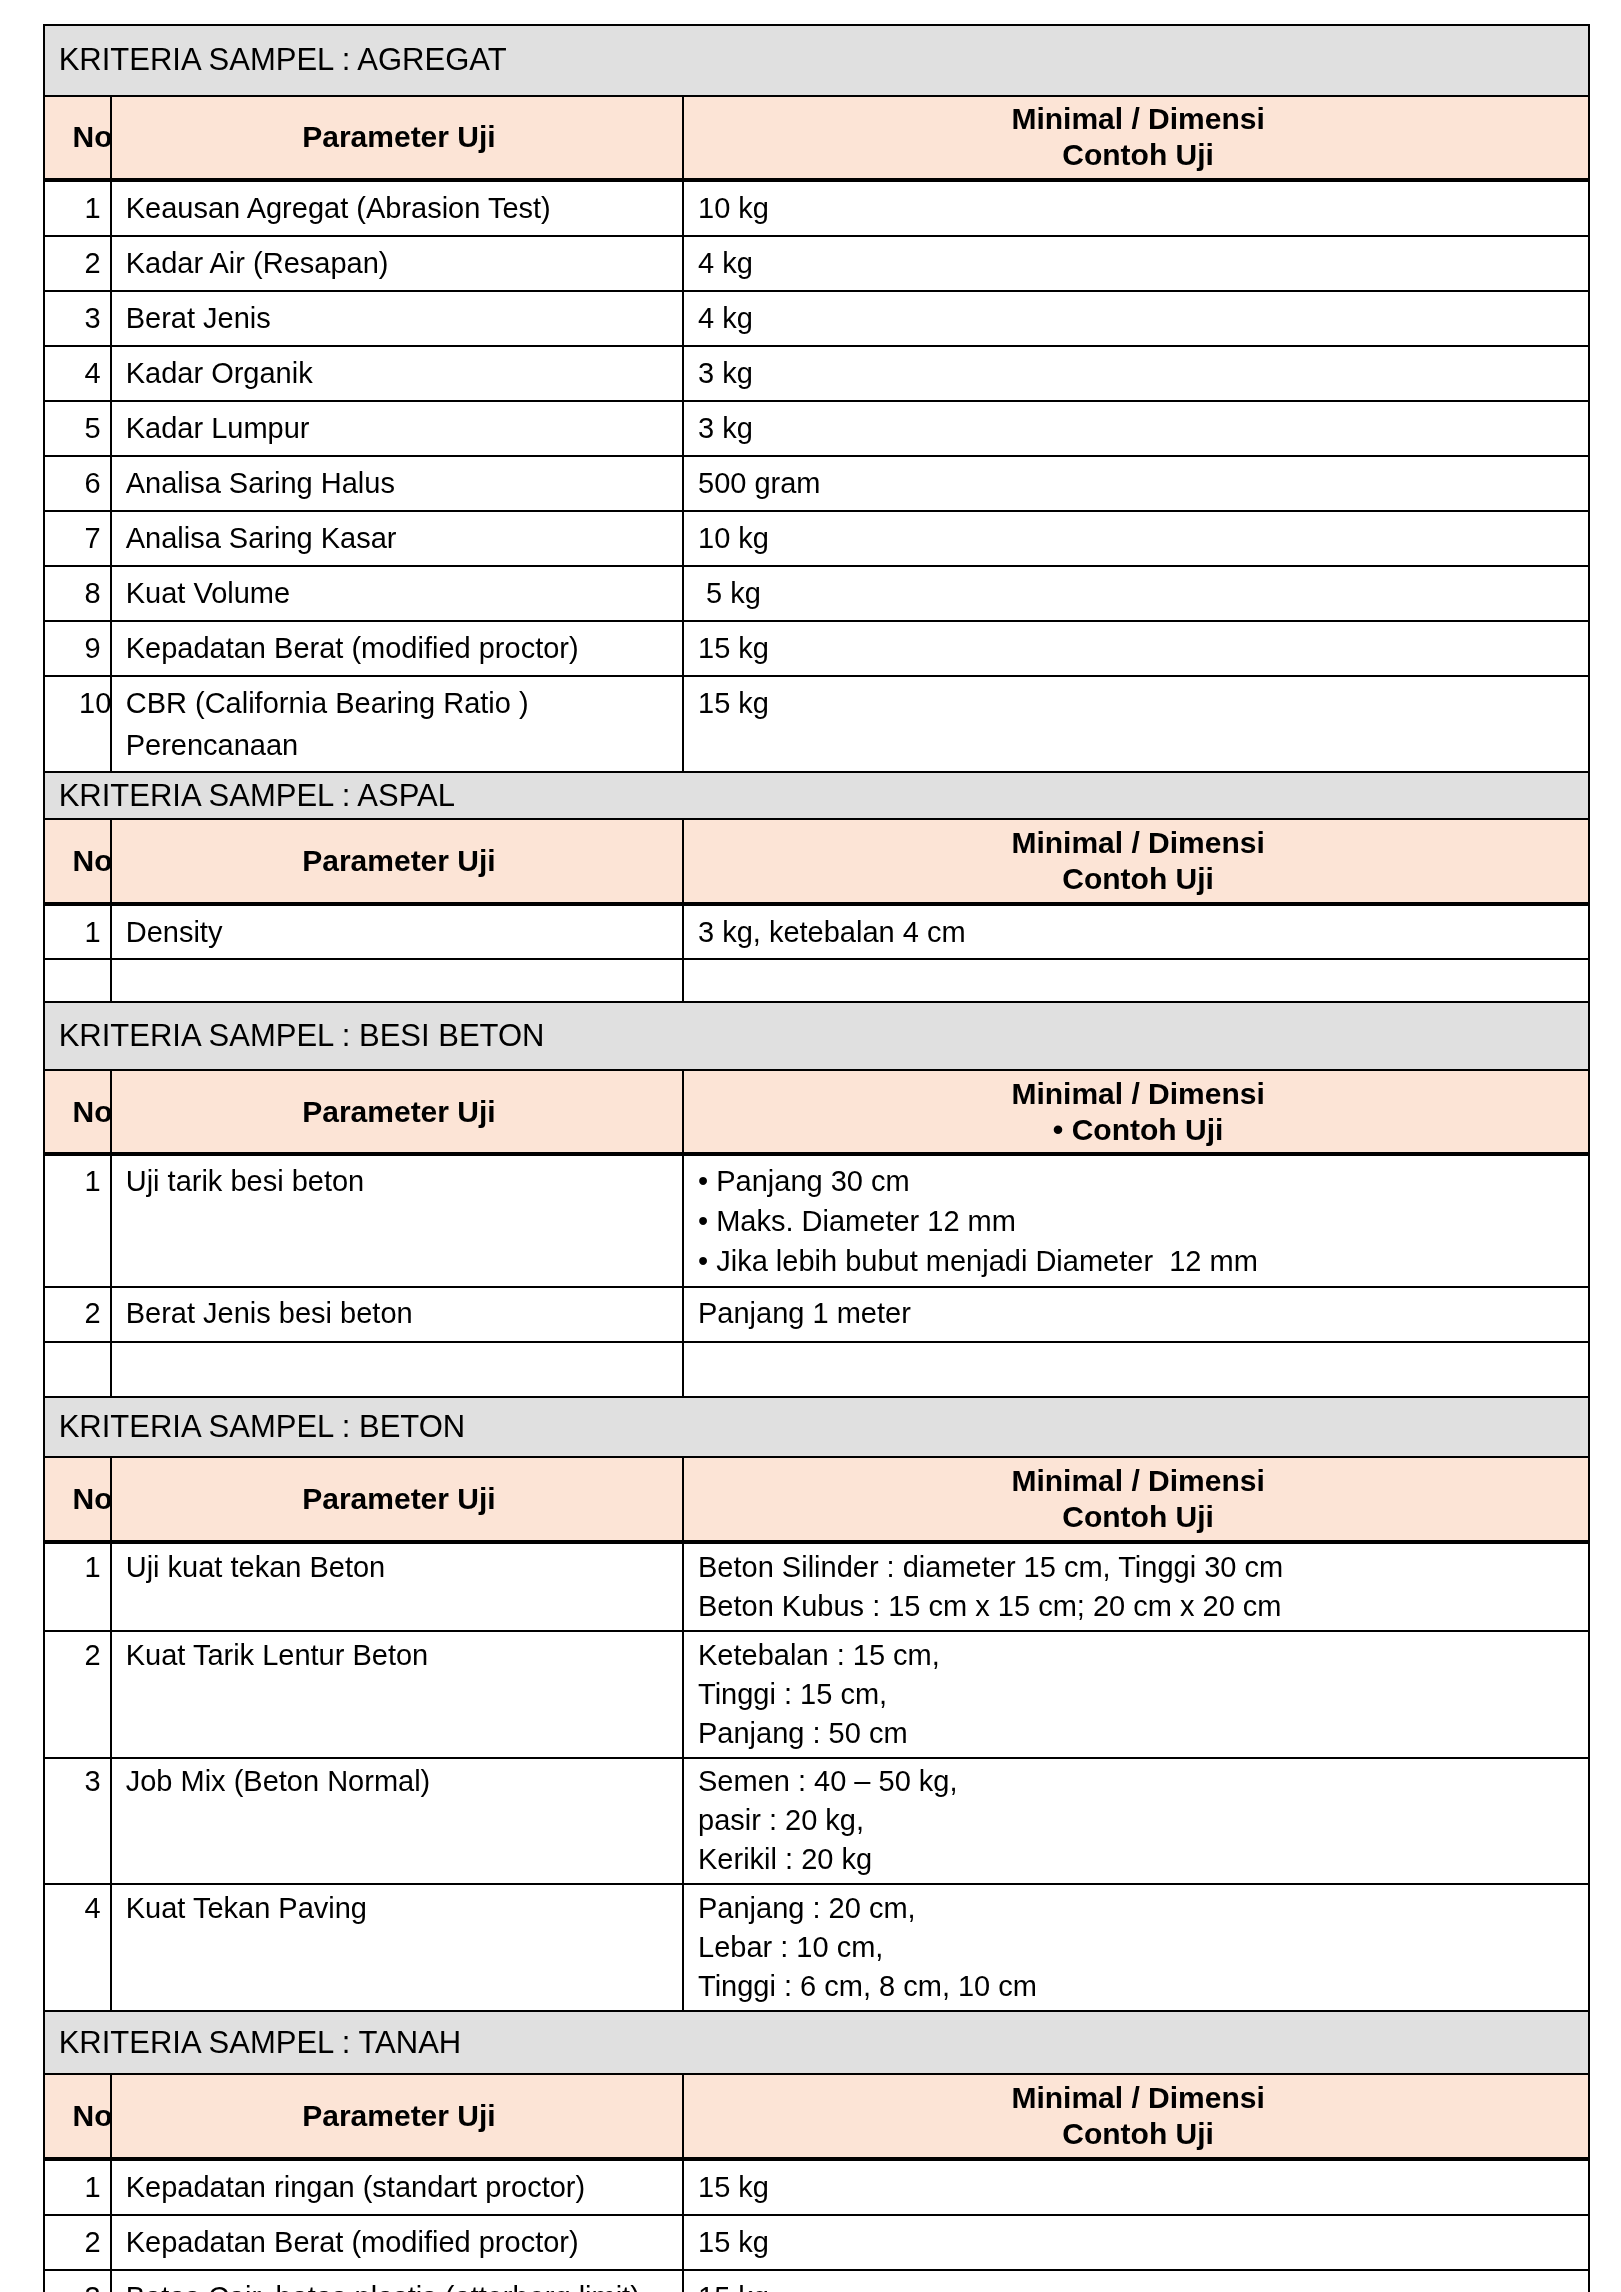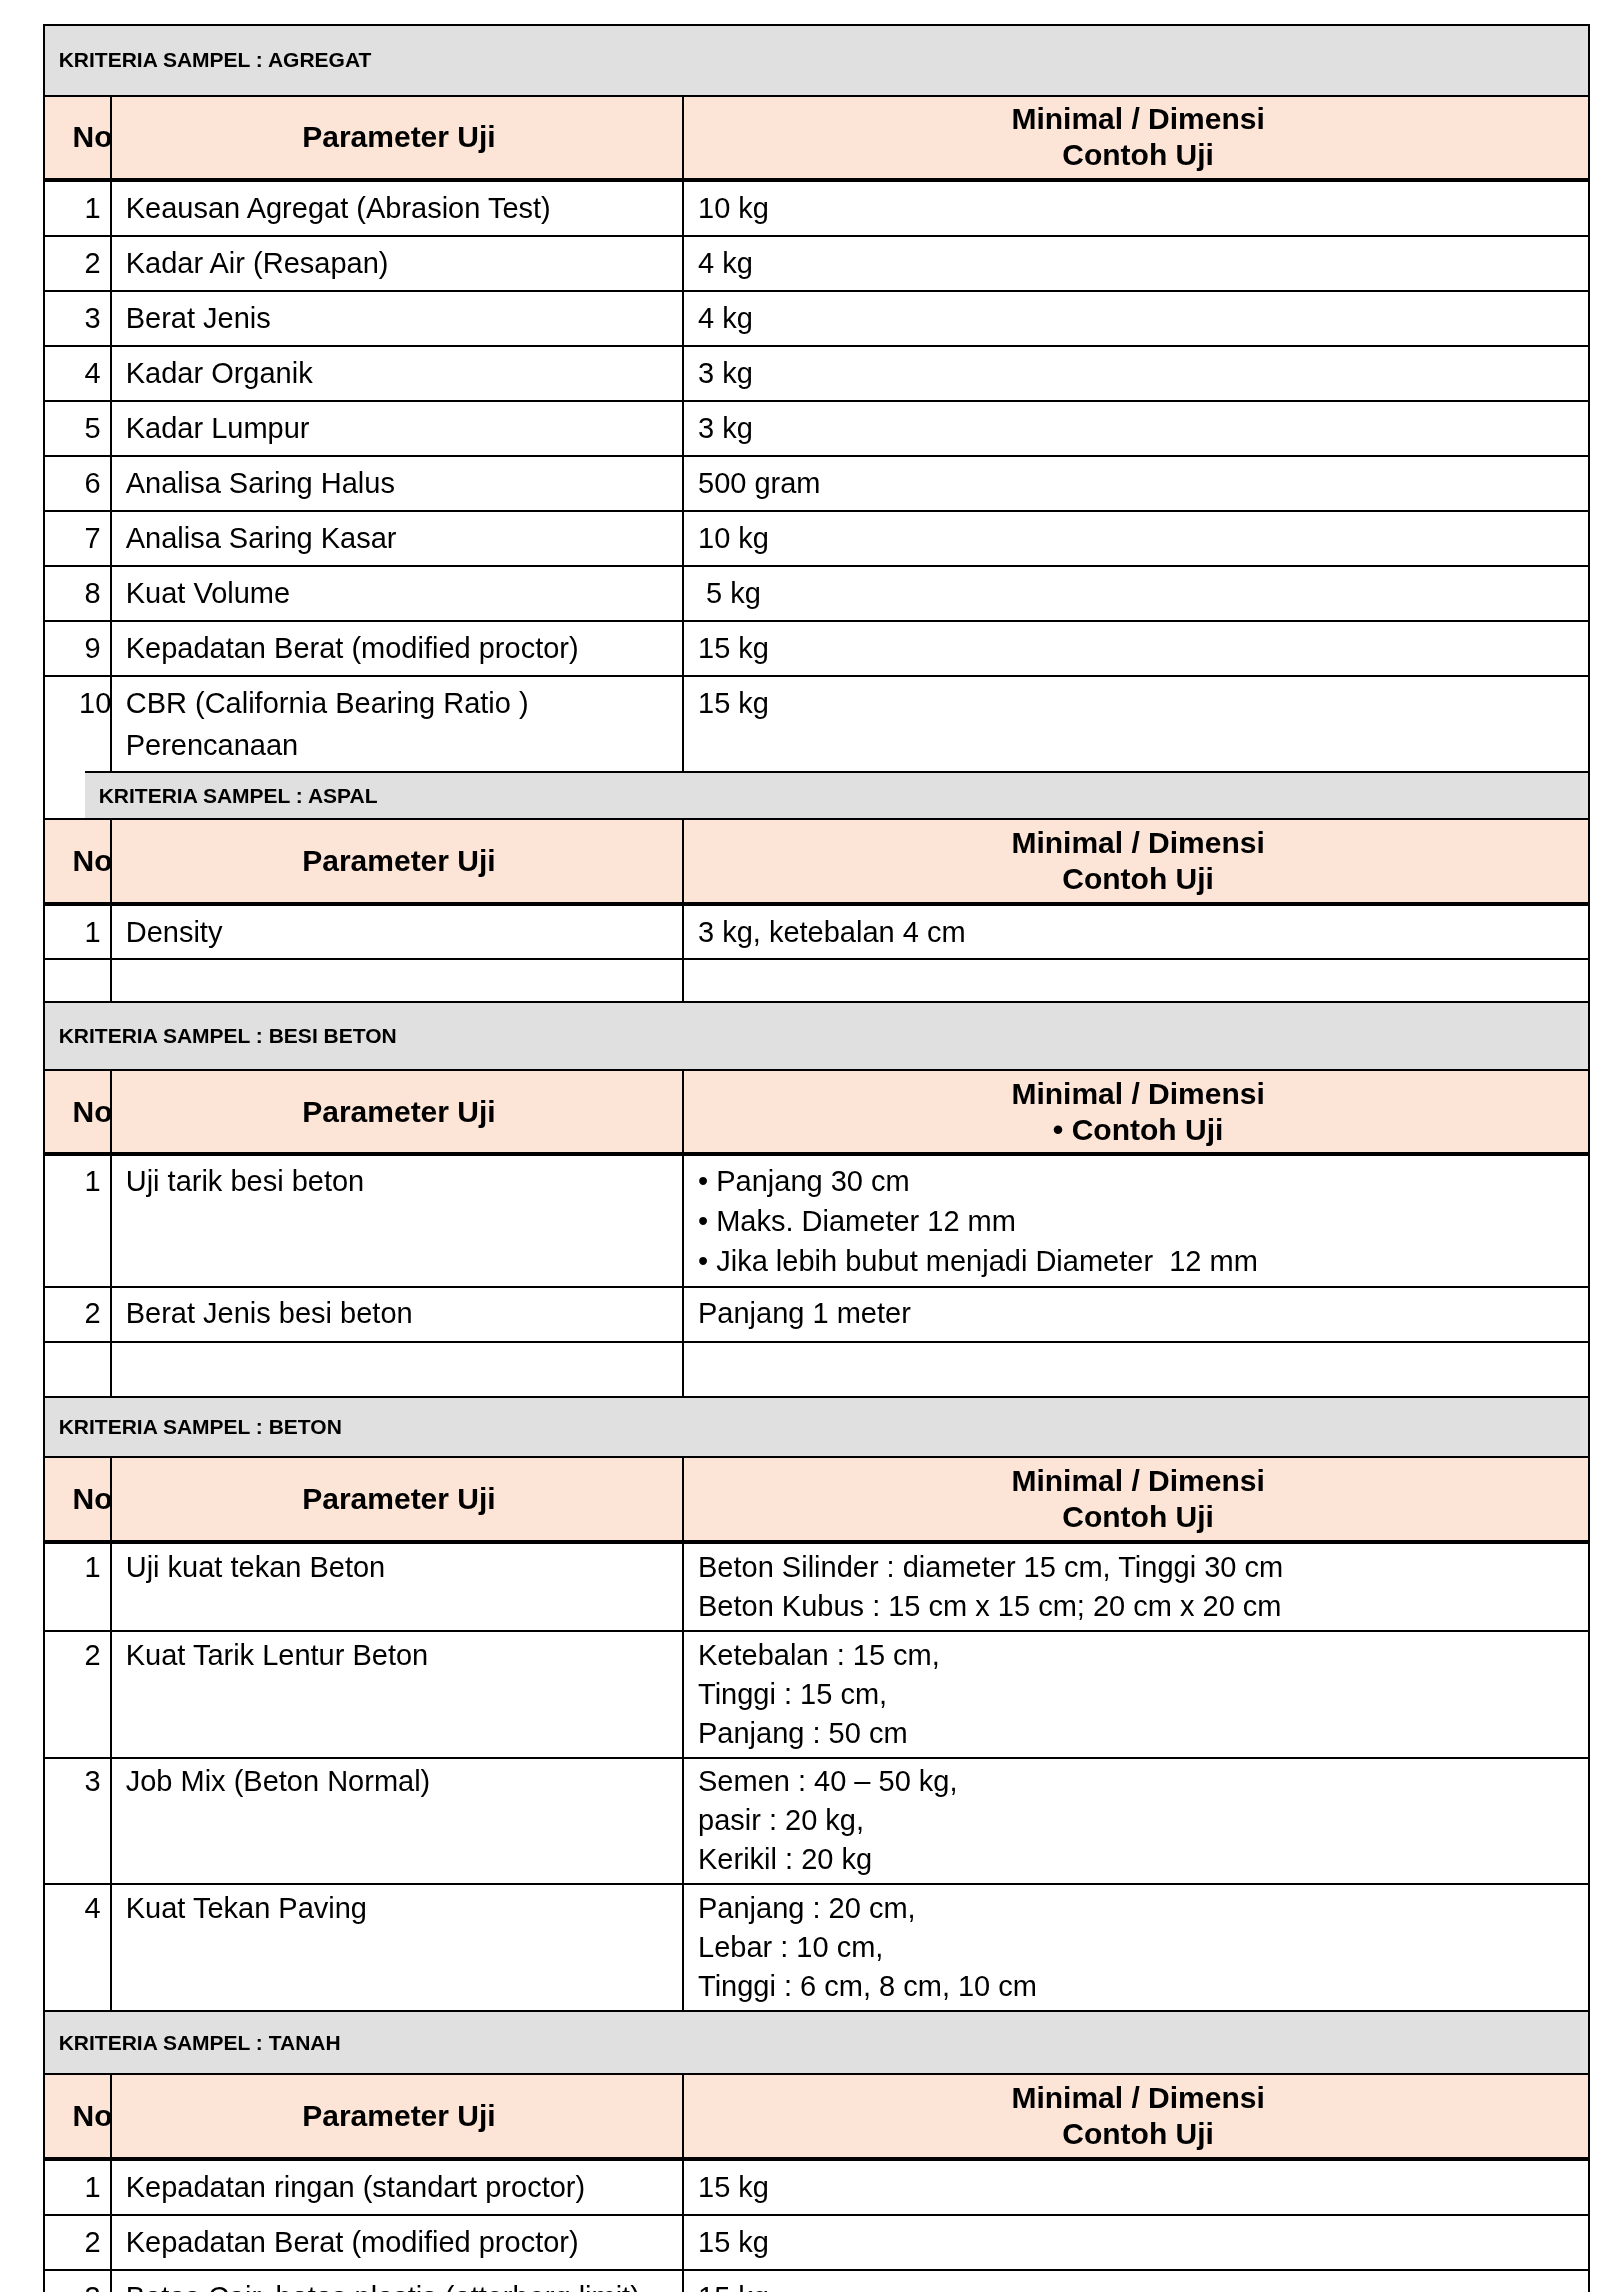--- a/index.html
+++ b/index.html
@@ -13,21 +13,21 @@
   .page{position:absolute;inset:0;}
   .tbl{
     position:absolute;left:43px;top:23.5px;width:1547px;
     border:2.9px solid var(--border,#000);
     box-sizing:border-box;
     background:#fff;
   }
   .section-title{
     background:var(--section-bg,#e0e0e0);
     display:flex;align-items:center;
-    font-weight:bold;font-size:21px;
+    font-weight:normal;font-size:31px;
     padding-left:13.7px;
     border-top:2.9px solid var(--border,#000);
     box-sizing:border-box;
   }
   .section:first-child .section-title{border-top:none;}
   .row{
     display:grid;
     grid-template-columns:65px 572px 1fr;
     border-top:2px solid var(--border,#000);
     box-sizing:border-box;
@@ -49,21 +49,21 @@
   .param-cell{padding-left:13.7px;}
   .minimal-cell{padding-left:14px;}
   .hcell{
     display:flex;flex-direction:column;
     justify-content:center;align-items:center;
     font-weight:bold;font-size:30px;line-height:36px;
     text-align:center;white-space:normal;
   }
   
   .sec-0 .section-title{height:69px;}
-  .sec-1 .section-title{height:47px;margin-left:40px;}
+  .sec-1 .section-title{height:47px;}
   .sec-2 .section-title{height:68px;}
   .sec-3 .section-title{height:60px;}
   .sec-4 .section-title{height:63px;}
   .sec-0 .data-row{min-height:55px;}
   .sec-1 .data-row{min-height:43px;}
   .sec-2 .data-row{min-height:55px;}
   .sec-2 .data-row .cell{line-height:40px;}
   .sec-3 .data-row{min-height:55px;}
   .sec-3 .data-row .cell{line-height:39px;padding-top:3.9px;padding-bottom:3.9px;}
   .sec-4 .data-row{min-height:55px;}

